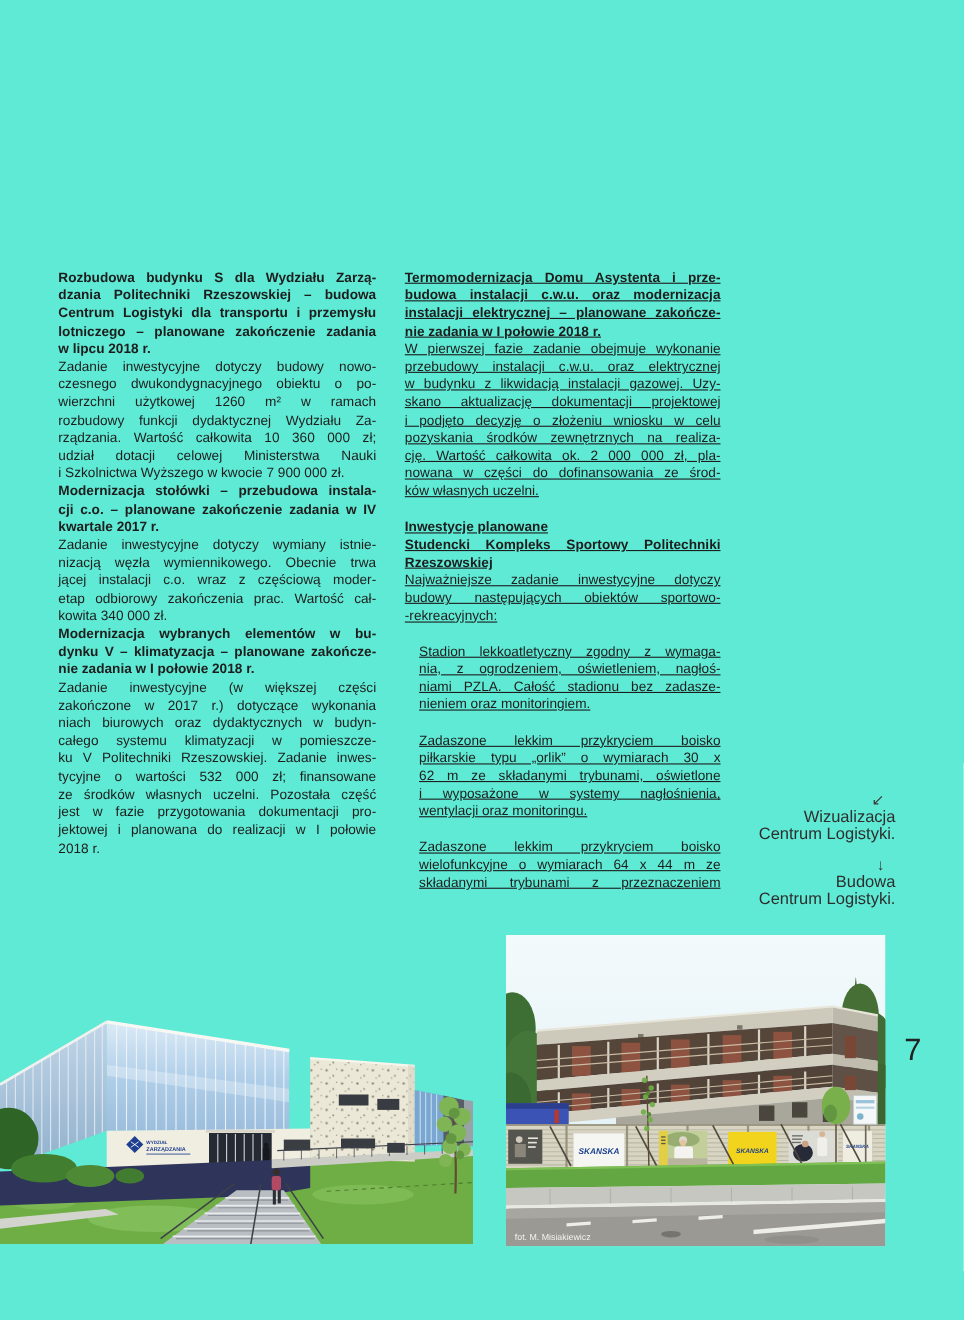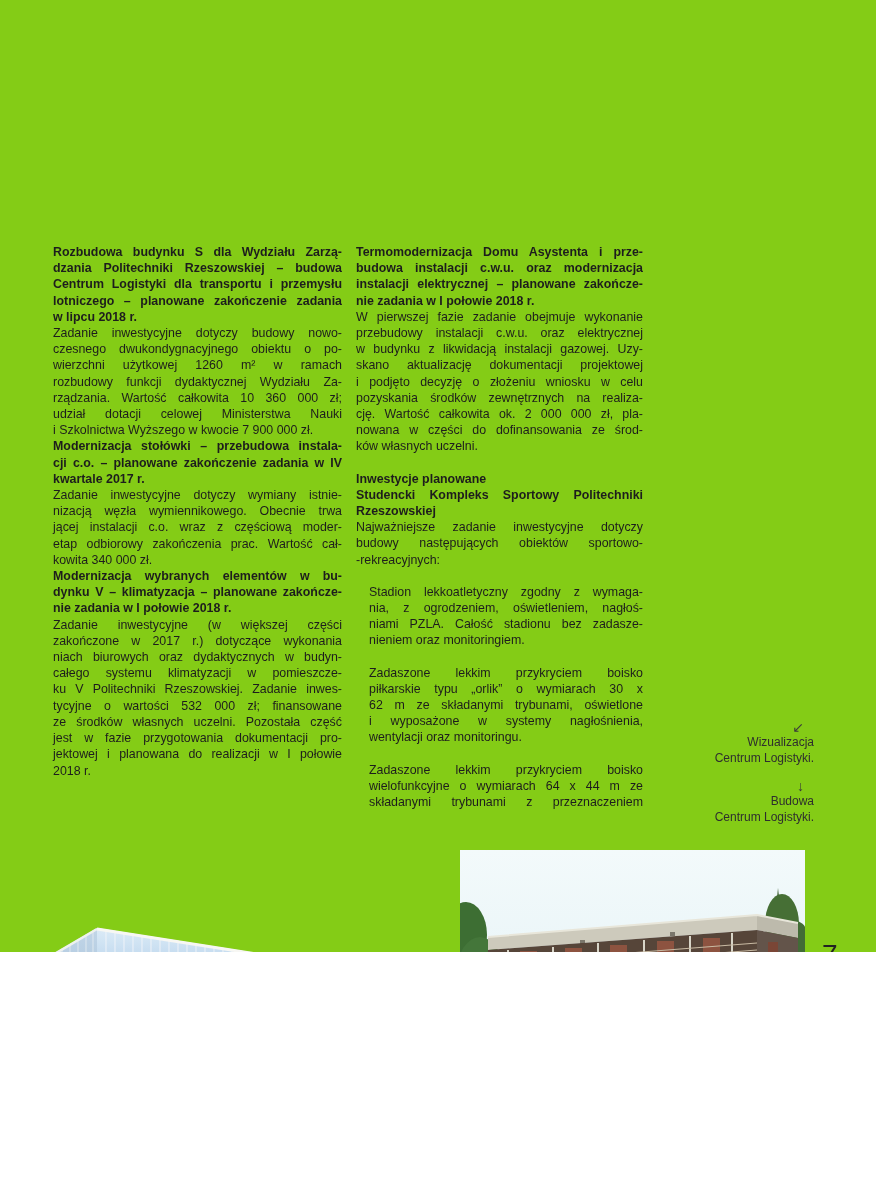--- a/index.html
+++ b/index.html
@@ -3,40 +3,40 @@
 <meta charset="utf-8">
 <style>
   * { box-sizing: border-box; }
   html, body { margin: 0; padding: 0; }
   body {
     width: 876px; height: 1200px;
     background: #ffffff;
     font-family: "Liberation Sans", "DejaVu Sans", sans-serif;
     color: #1a1a1a;
   }
-  .page { position: relative; width: 876px; height: 952px; background: #84cc16; overflow: hidden; }
+  .page { position: relative; width: 876px; height: 1200px; background: #5eead4; overflow: hidden; }
 
   
   .col { position: absolute; top: 244px; font-size: 12.4px; line-height: 16.2px; color: #1d1d1d; }
   .col-left  { left: 53px;  width: 289px; }
-  .col-right { left: 356px; width: 287px; }
+  .col-right { left: 368px; width: 287px; text-decoration: underline; }
   .section { }
   .section:first-child { margin-top: 0; }
   .line { text-align: justify; text-align-last: justify; white-space: nowrap; }
   .line.last { text-align-last: auto; white-space: normal; }
   .justify-all .line.last { text-align-last: justify; white-space: nowrap; }
   .heading .line { font-weight: 700; }
   .subhead { font-weight: 700; margin-top: 16px; }
   .indent { margin-top: 16px; margin-left: 13px; }
 
   
   .margin-captions { position: absolute; top: 720px; right: 62px; width: 170px; text-align: right; color: #2e2e2e; }
   .caption-block { margin-bottom: 13px; }
   .caption-arrow { font-size: 14px; line-height: 15px; padding-right: 10px; color: #3a3a3a; }
-  .caption-line { font-size: 12px; line-height: 15.5px; }
+  .caption-line { font-size: 15px; line-height: 15.5px; }
 
   
   .page-number { position: absolute; left: 822px; top: 941px; font-size: 28px; line-height: 1; color: #222; font-weight: 400; }
 
   
   .figure { position: absolute; }
   .fig-visualization { left: 0; top: 850px; width: 430px; height: 281px; }
   .fig-construction { left: 460px; top: 850px; width: 345px; height: 283px; }
   svg { display: block; }
 </style>

